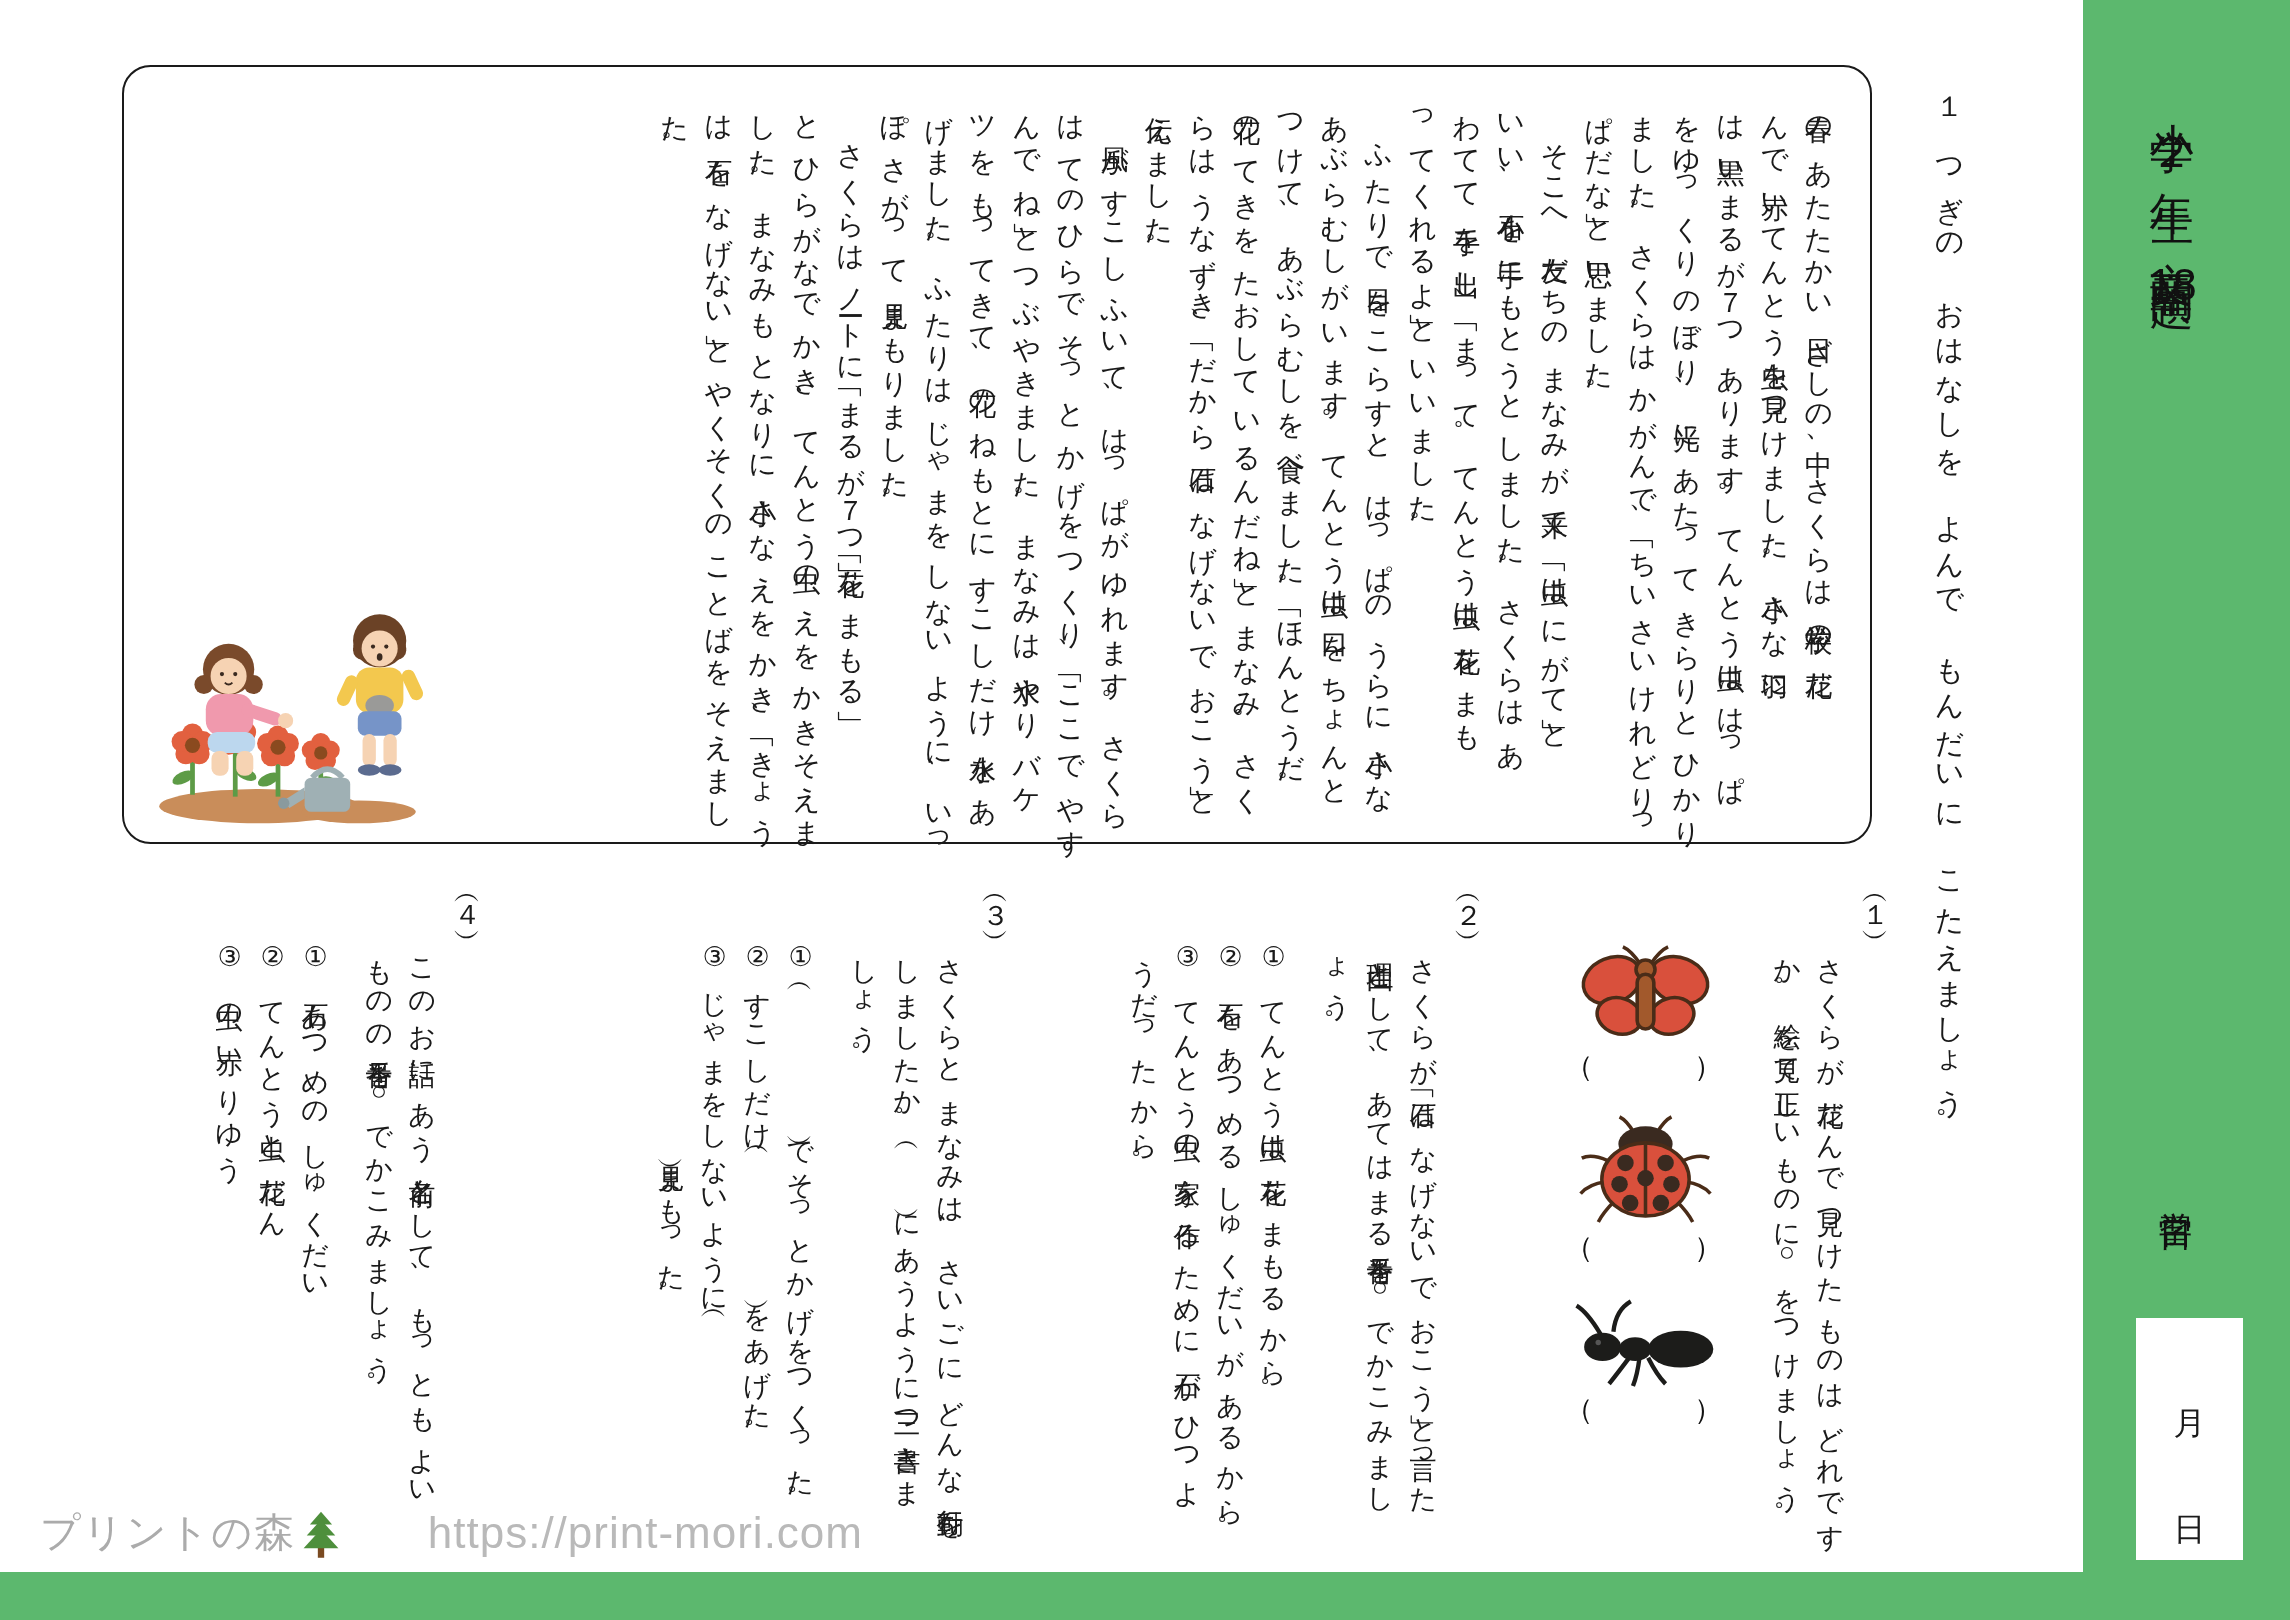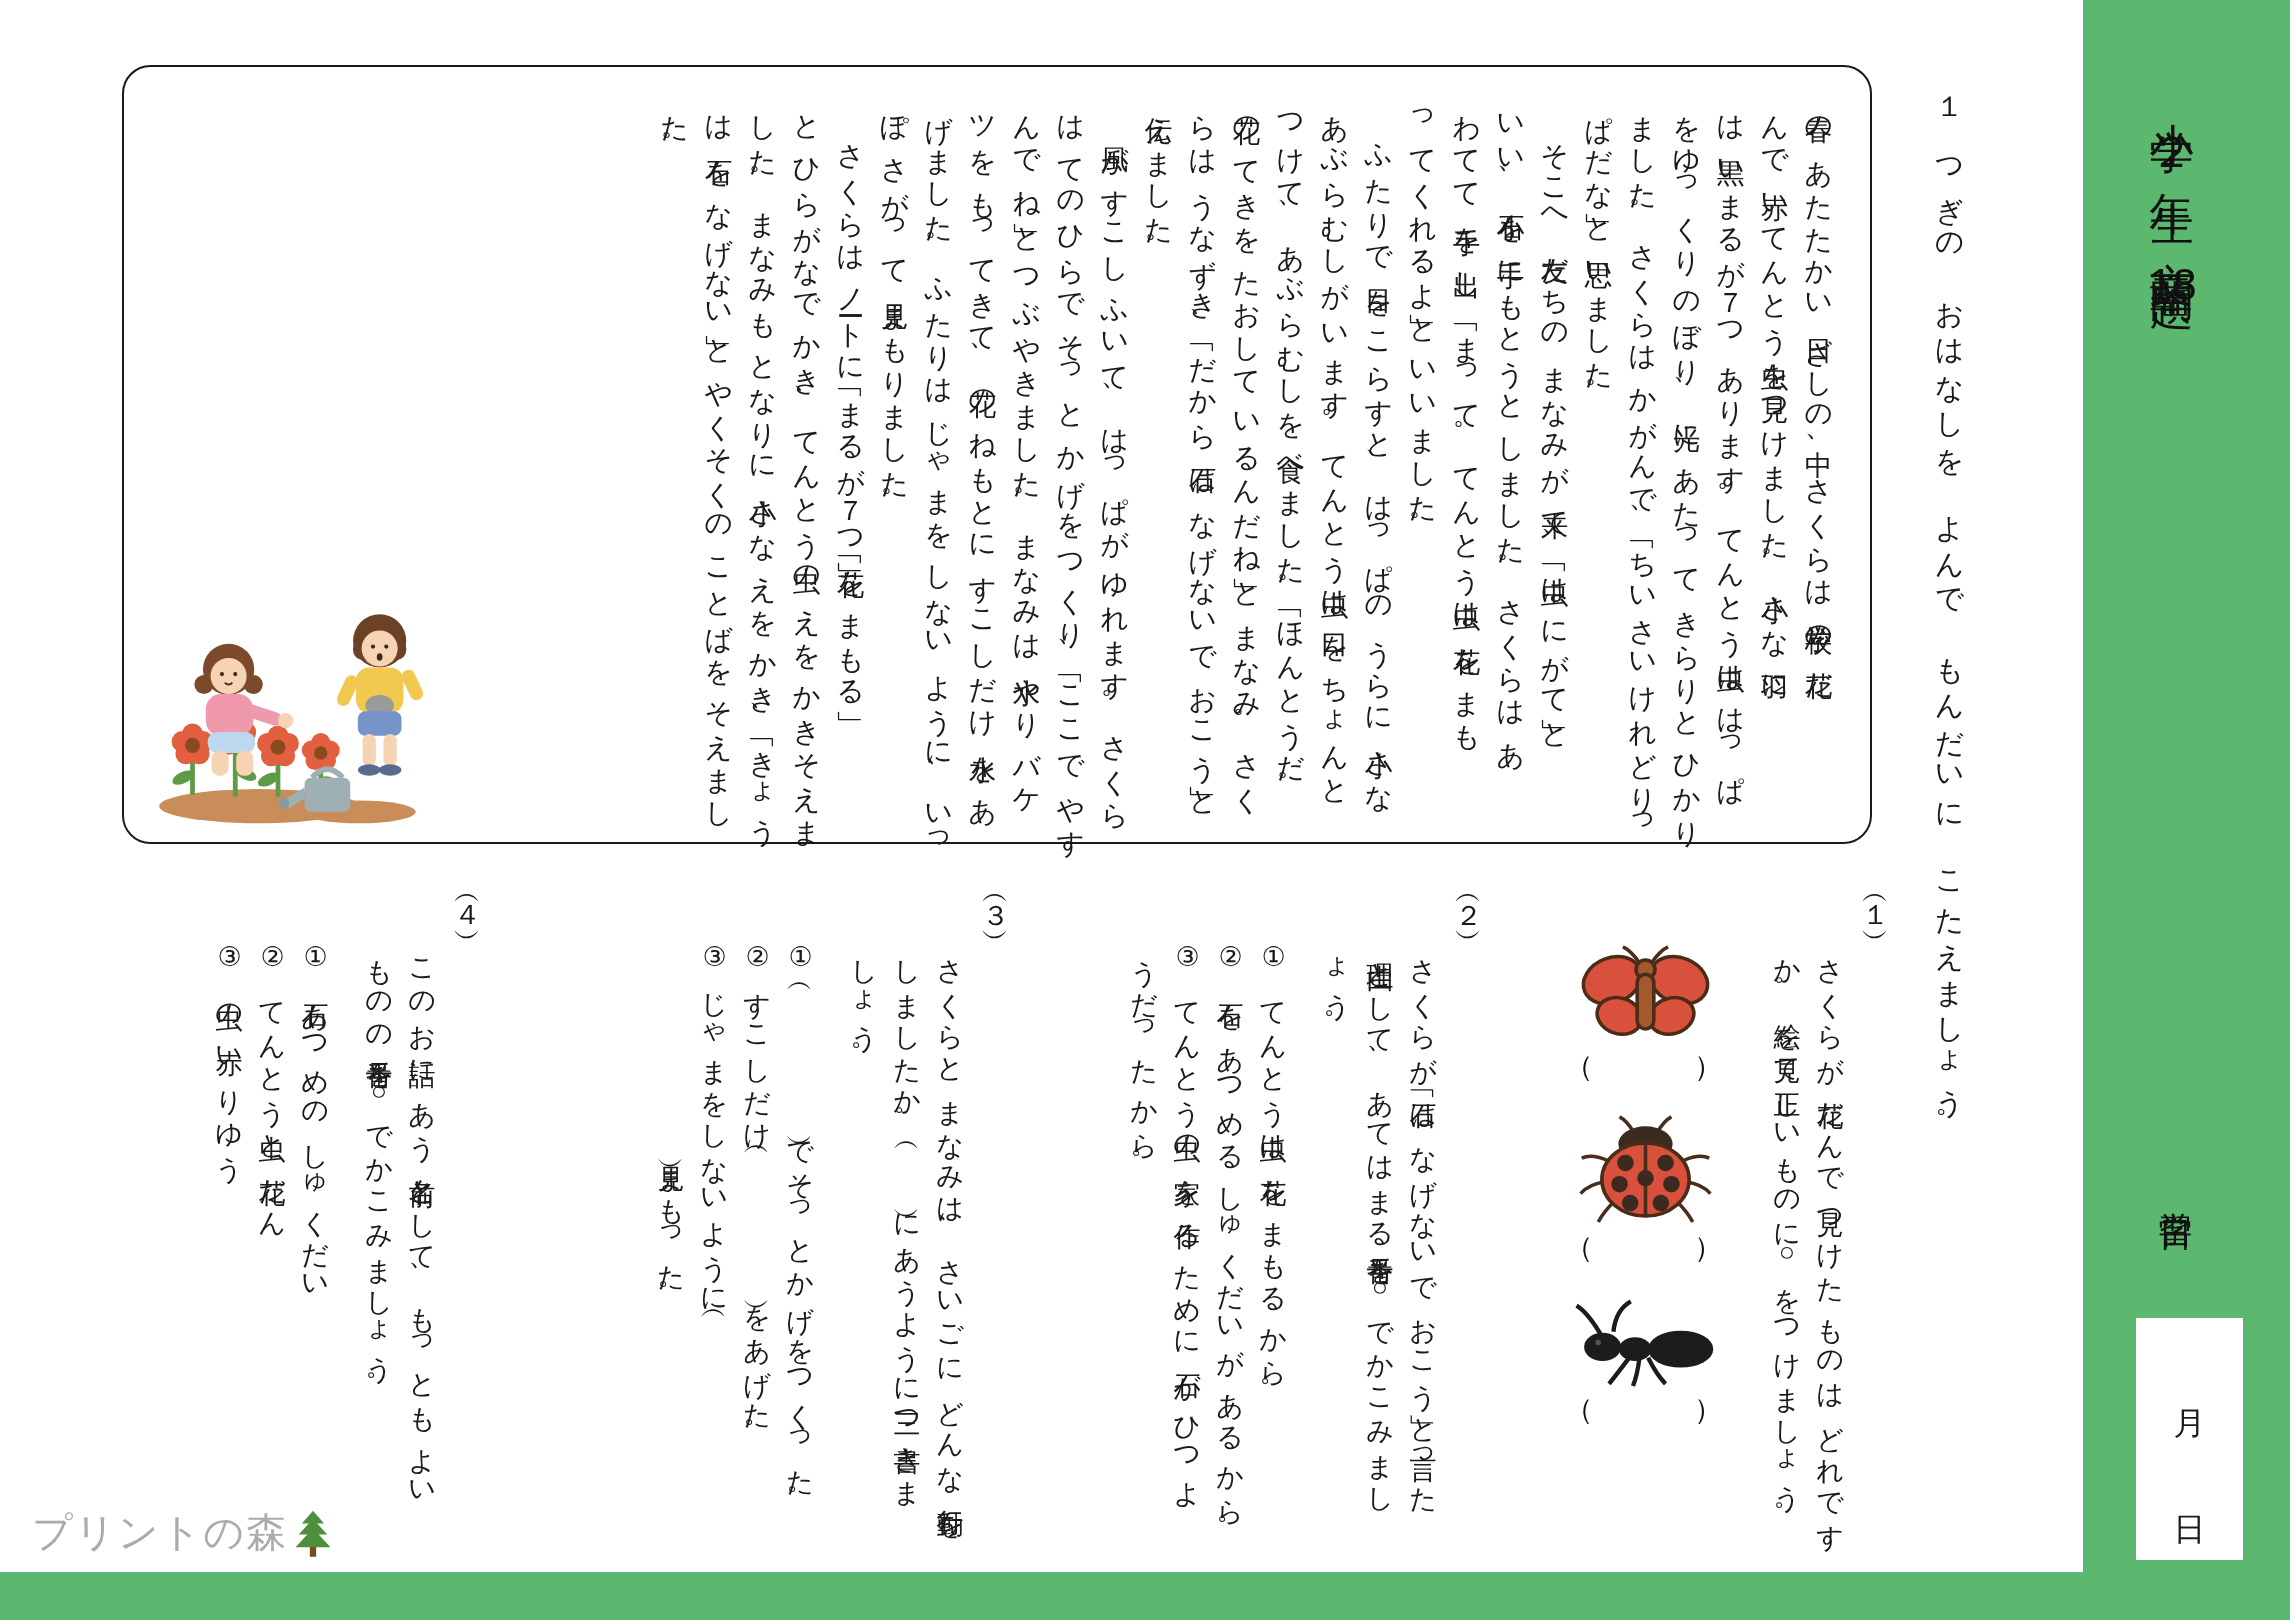--- a/index.html
+++ b/index.html
@@ -32,21 +32,21 @@
   .question{position:absolute;top:886px;height:681px;writing-mode:vertical-rl;text-orientation:mixed;}
   .q-header{font-size:27.6px;line-height:49px;white-space:pre;}
   .q-content{padding-top:55px;}
   .q-line,.q-opt{font-size:27px;line-height:43px;letter-spacing:1.9px;white-space:pre;}
   .gap-before{margin-right:21px;}
   .figures{writing-mode:horizontal-tb;width:185px;height:609px;margin-right:27px;}
   .figure{text-align:center;margin-bottom:25px;}
   .figure svg{display:block;margin:0 auto;}
   .blank{font-size:28.5px;letter-spacing:3.8px;white-space:pre;color:#111;}
   
-  .footer{position:absolute;left:32px;top:1505px;display:flex;align-items:flex-start;}
+  .footer{position:absolute;left:40px;top:1505px;display:flex;align-items:center;}
   .site-name{font-size:40px;color:#ababab;letter-spacing:1.9px;}
   .tree{margin-left:5.7px;margin-top:3.8px;}
   .site-url{font-size:44px;color:#b9b9b9;margin-left:88px;letter-spacing:1px;}
   .bottom-bar{position:absolute;left:0;top:1572px;width:2290px;height:49px;background:#5cb86e;}
 </style>
 </head>
 <body>
 
 <div class="page">
 
@@ -302,18 +302,19 @@
   </div>
 
   <div class="footer">
     <span class="site-name">プリントの森</span>
     <svg class="tree" width="38" height="48" viewBox="0 0 24 30">
       <rect x="10" y="23" width="4" height="7" fill="#7a4a21"></rect>
       <polygon points="12,1 19,9 5,9" fill="#4e8f3c"></polygon>
       <polygon points="12,6 21,16 3,16" fill="#4e8f3c"></polygon>
       <polygon points="12,12 23,24 1,24" fill="#4e8f3c"></polygon>
     </svg>
+    <span class="site-url">https://print-mori.com</span>
   </div>
 
   <div class="bottom-bar"></div>
 
 </div>
 
 
 </body></html>

